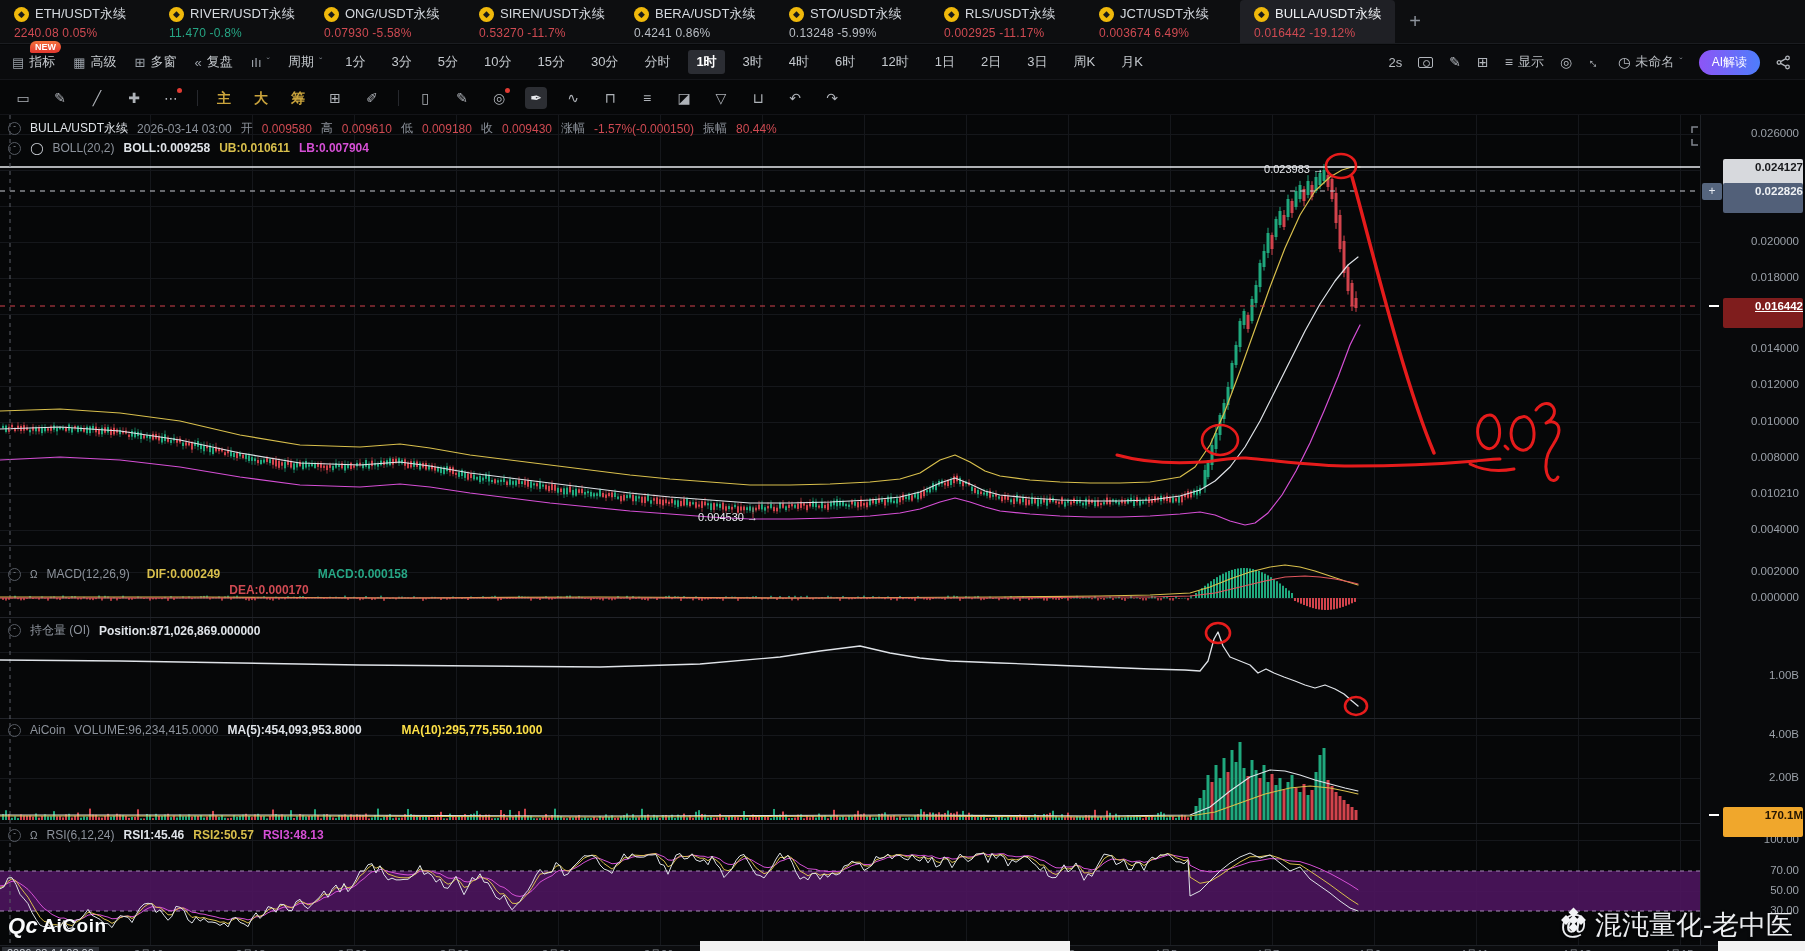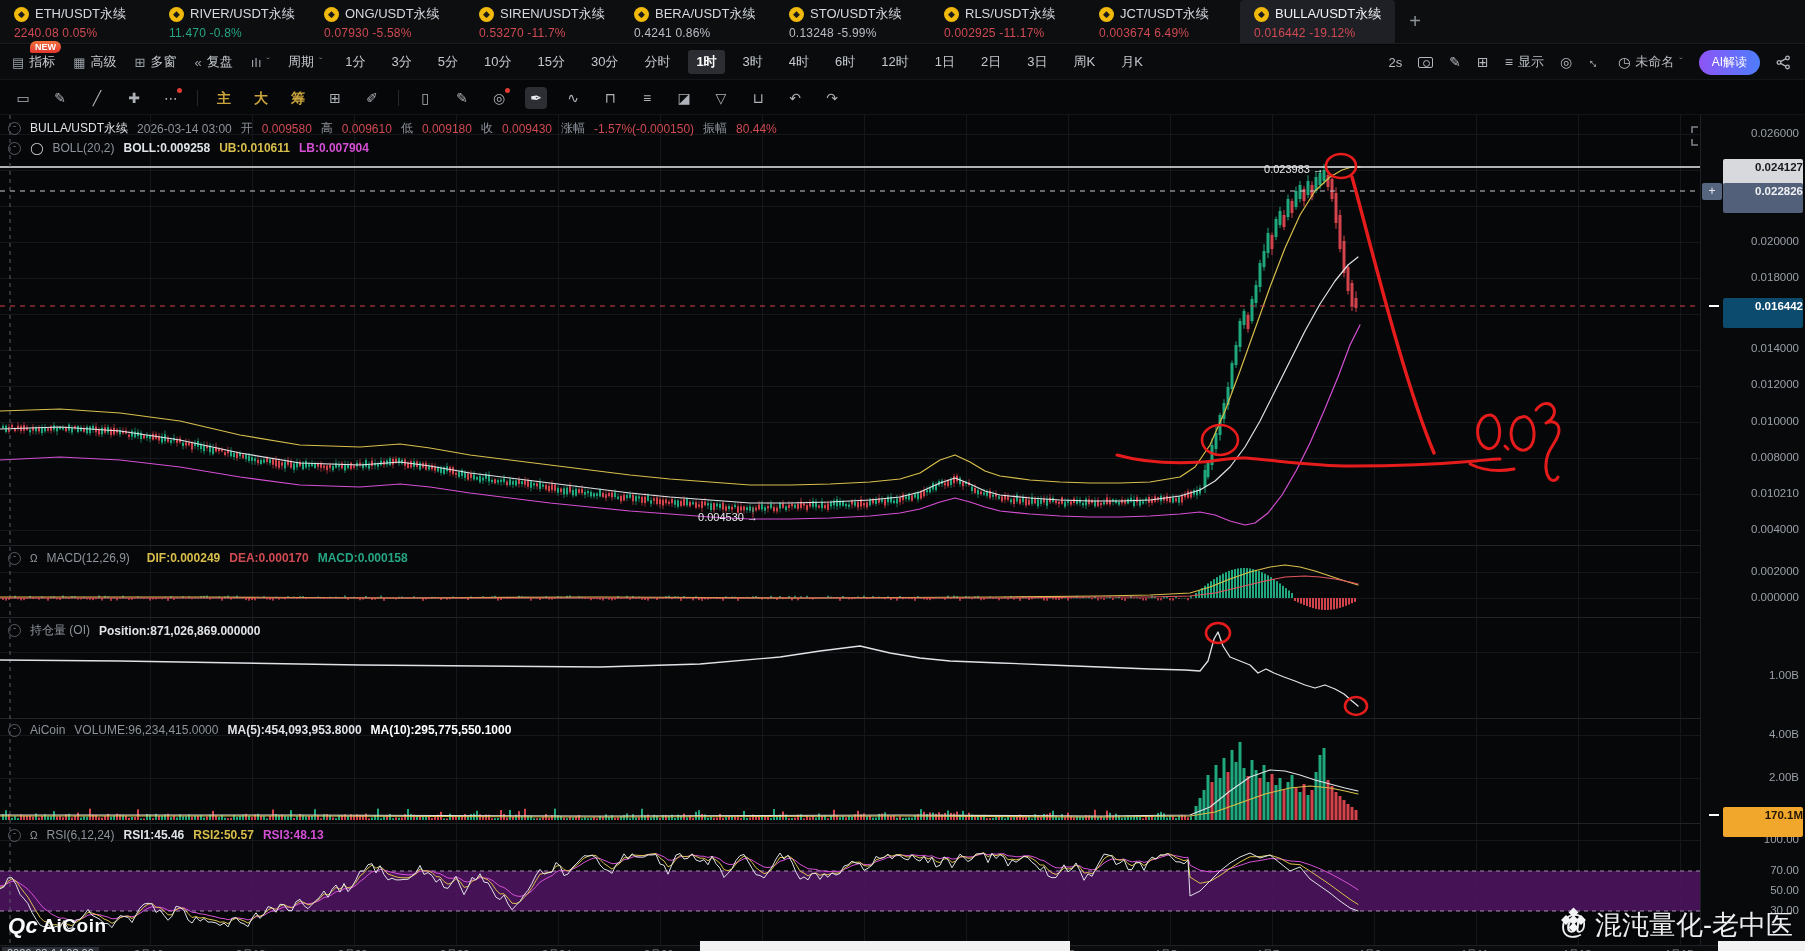--- a/index.html
+++ b/index.html
@@ -64,21 +64,21 @@
 
   
   .axis { position:absolute; left:1700px; top:0; width:105px; height:830px; background:#08090b;
           border-left:1px solid #1e2126; z-index:4; }
   .alabel { position:absolute; right:6px; font-size:11.5px; color:#9aa0a8; white-space:nowrap; }
   .abox { position:absolute; left:22px; width:80px; height:30px; font-size:11.5px; font-weight:bold;
           line-height:17px; text-align:right; border-radius:2px; z-index:2;padding-left:28px; }
   .abox .tick { position:absolute; left:-14px; top:7px; width:10px; height:2px; background:#fff; }
   .abox.gray   { background:#d7d9dd; color:#17181b; }
   .abox.blue   { background:#526079; color:#f0f2f5; }
-  .abox.redbx  { background:#0c4a6e; color:#fff; }
+  .abox.redbx  { background:#7f1d1d; color:#fff;text-decoration:underline; }
   .abox.orange { background:#f0a72c; color:#231503; }
   .plusbox { position:absolute; left:1px; top:68px; width:20px; height:17px; background:#55657e; color:#e8ecf2;
              font-size:12px; line-height:16px; text-align:center; border-radius:2px; z-index:3; }
 
   
   .timestrip { position:absolute; left:0; top:830px; width:1805px; height:6px; background:#0b0c0e;
                border-top:1px solid #1e2126; z-index:6; }
   .tlabel { position:absolute; top:1px; font-size:11px; color:#84898f; white-space:nowrap; }
   .tlabel.first { background:#2b2e34; color:#ccd0d6; padding:0 5px; }
   .whitebar { position:absolute; background:#f2f2f2; z-index:8; }
@@ -2157,34 +2157,34 @@
         <span class="seg" style="color: rgb(141, 147, 156);">BOLL(20,2)</span>
         <span class="seg" style="color: rgb(223, 227, 232);"><b>BOLL:0.009258</b></span>
         <span class="seg" style="color: rgb(216, 191, 76);"><b>UB:0.010611</b></span>
         <span class="seg" style="color: rgb(213, 79, 213);"><b>LB:0.007904</b></span>
       </div>
     <div class="overlayrow" style="top:436px" id="row-macd">
         <span class="cicon">ˇ</span>
         <span class="bell">Ω</span>
         <span class="seg" style="color: rgb(141, 147, 156);">MACD(12,26,9)</span>
         <span class="seg" style="color: rgb(216, 191, 76); padding-left: 8px;"><b>DIF:0.000249</b></span>
-        <span class="seg" style="color: rgb(207, 74, 82);"><b>DEA:0.000170</b></span>
+        <span class="seg" style="color: rgb(207, 74, 82); margin-top: 32px;"><b>DEA:0.000170</b></span>
         <span class="seg" style="color: rgb(38, 165, 132);"><b>MACD:0.000158</b></span>
       </div>
     <div class="overlayrow" style="top:507px" id="row-oi">
         <span class="cicon">ˇ</span>
         <span class="seg" style="color: rgb(141, 147, 156);">持仓量 (OI)</span>
         <span class="seg" style="color: rgb(223, 227, 232);"><b>Position:871,026,869.000000</b></span>
       </div>
     <div class="overlayrow" style="top:608px" id="row-vol">
         <span class="cicon">ˇ</span>
         <span class="seg" style="color: rgb(141, 147, 156);">AiCoin</span>
         <span class="seg" style="color: rgb(141, 147, 156);">VOLUME:96,234,415.0000</span>
         <span class="seg" style="color: rgb(223, 227, 232);"><b>MA(5):454,093,953.8000</b></span>
-        <span class="seg" style="color: #ffffff;"><b>MA(10):295,775,550.1000</b></span>
+        <span class="seg" style="color: #fde047; margin-left: 31px;"><b>MA(10):295,775,550.1000</b></span>
       </div>
     <div class="overlayrow" style="top:713px" id="row-rsi">
         <span class="cicon">ˇ</span>
         <span class="bell">Ω</span>
         <span class="seg" style="color: rgb(141, 147, 156);">RSI(6,12,24)</span>
         <span class="seg" style="color: rgb(223, 227, 232);"><b>RSI1:45.46</b></span>
         <span class="seg" style="color: rgb(216, 191, 76);"><b>RSI2:50.57</b></span>
         <span class="seg" style="color: rgb(213, 79, 213);"><b>RSI3:48.13</b></span>
       </div>
 

